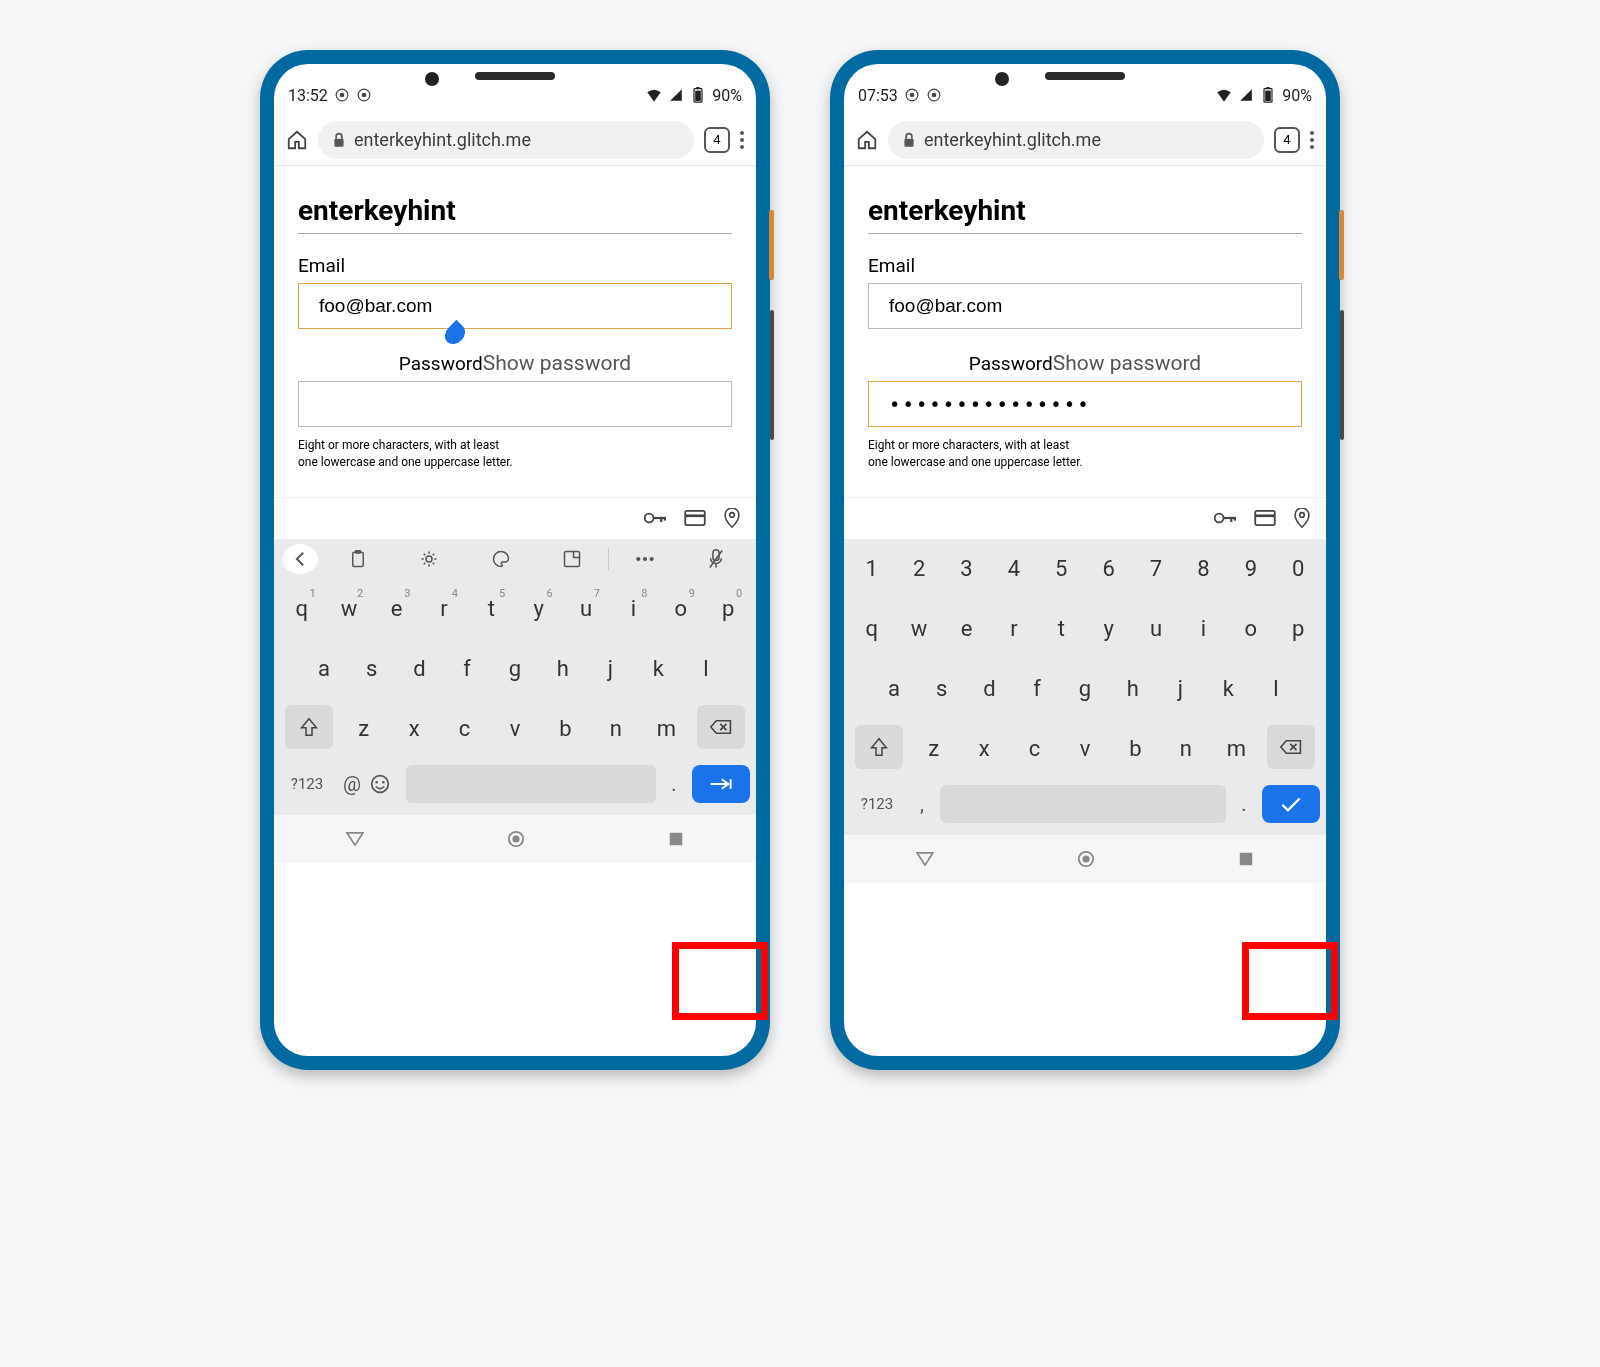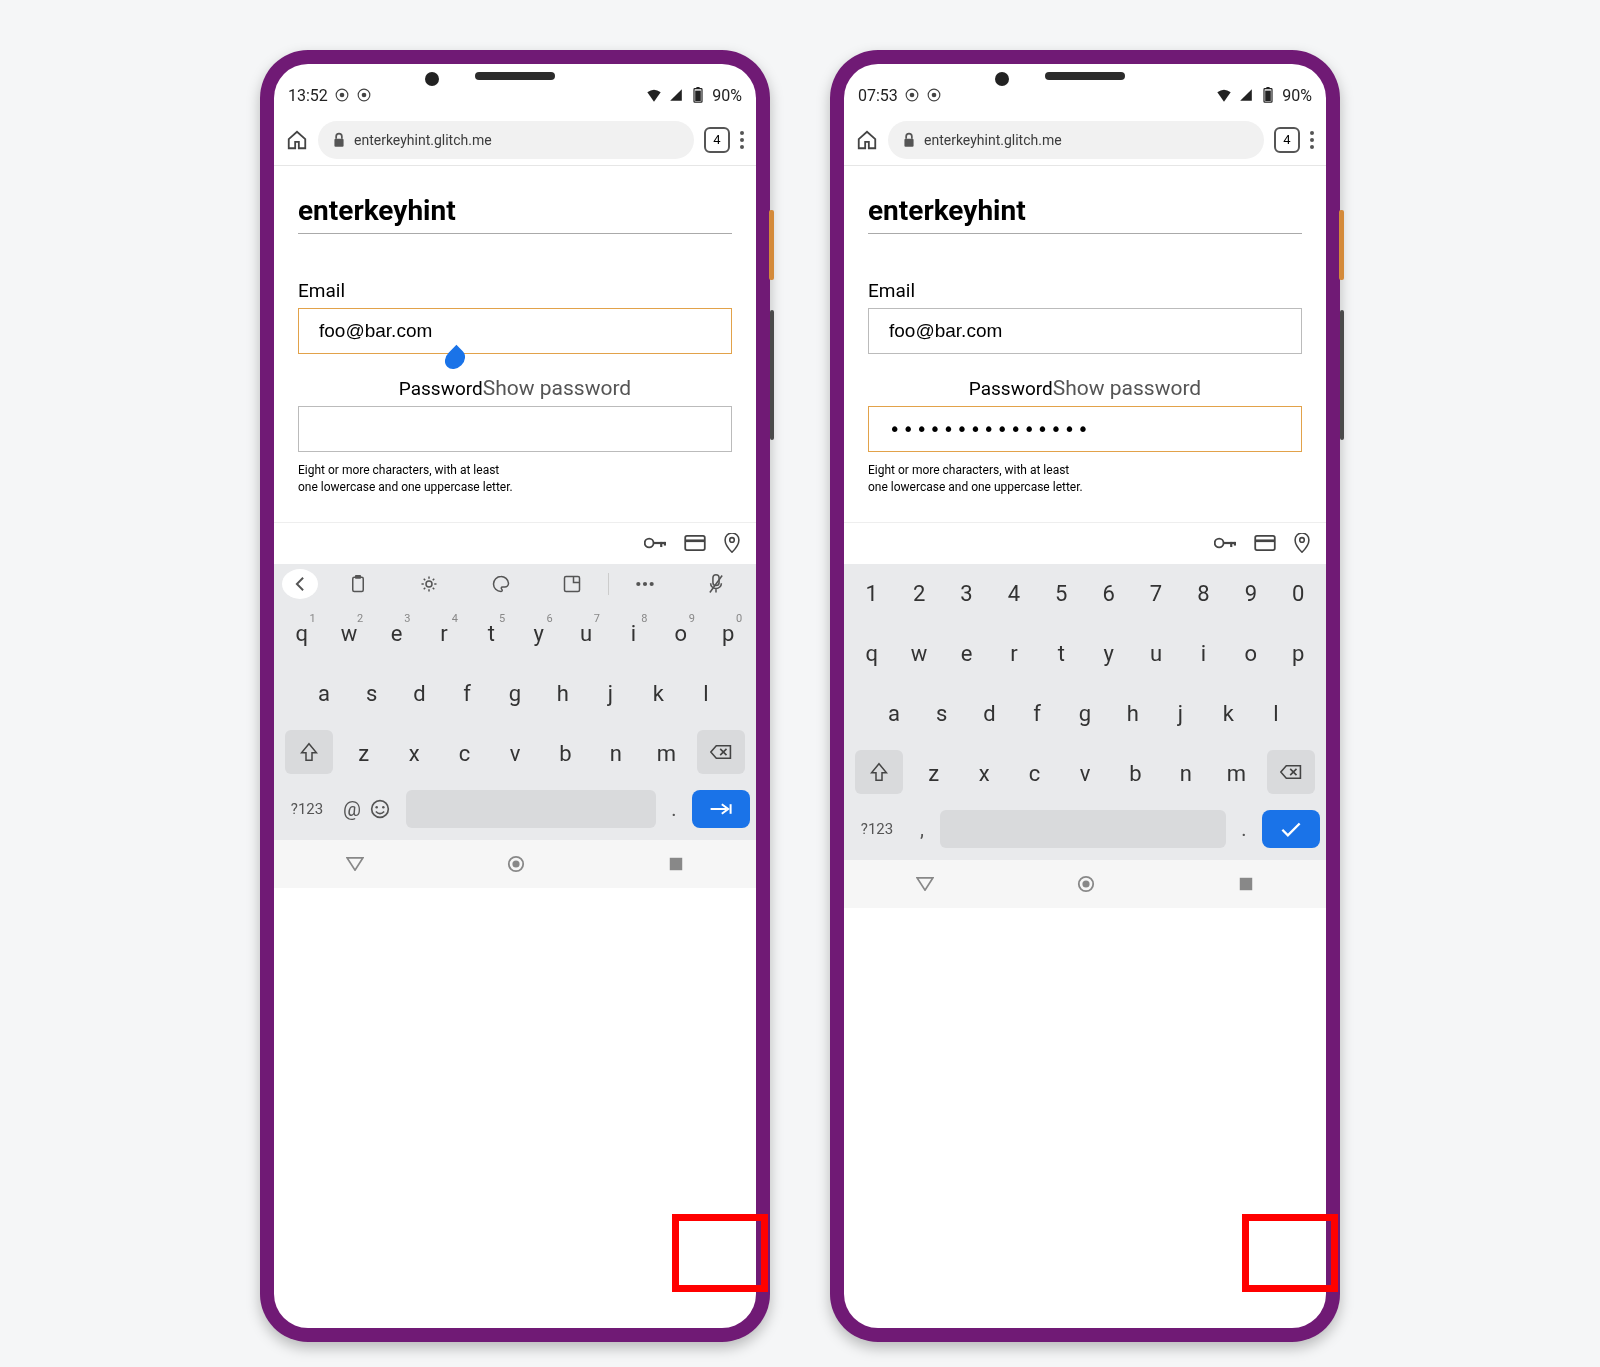--- a/index.html
+++ b/index.html
@@ -9,22 +9,22 @@
     display: flex;
     justify-content: center;
     align-items: flex-start;
     gap: 60px;
     padding: 50px 0;
     width: 1600px;
     height: 1367px;
   }
   .phone {
     width: 510px;
-    height: 1292px;
-    background: #701a75;
+    height: 1020px;
+    background: #0369a1;
     border-radius: 48px;
     position: relative;
     padding: 14px;
     box-shadow: 0 6px 14px rgba(0,0,0,0.25);
   }
   .side-button { position: absolute; right: -4px; width: 4px; background: #4a4a4a; }
   .side-orange { position: absolute; right: -4px; top: 160px; width: 5px; height: 70px; background: #d48a3a; border-radius: 2px; }
   .side-long { top: 260px; height: 130px; border-radius: 2px; }
   .earpiece {
     position: absolute; top: 22px; left: 50%; transform: translateX(-50%);
@@ -44,30 +44,30 @@
   }
   .status-left, .status-right { display: flex; align-items: center; gap: 6px; }
   .stat-icon { width: 16px; height: 16px; display: inline-flex; align-items: center; justify-content: center; }
   .chrome-bar {
     height: 52px; display: flex; align-items: center; gap: 10px; padding: 0 12px;
     border-bottom: 1px solid #e6e6e6;
   }
   .url-chip {
     flex: 1; background: #f1f1f1; border-radius: 26px; height: 38px;
     display: flex; align-items: center; padding: 0 14px; gap: 8px; color: #3c3c3c;
-    font-size: 14px;
+    font-size: 18px;
   }
   .tab-count {
     width: 26px; height: 26px; border: 2px solid #555; border-radius: 6px;
     display: flex; align-items: center; justify-content: center; font-size: 13px;
   }
   .dots-v { display: flex; flex-direction: column; gap: 3px; }
   .dots-v span { width: 4px; height: 4px; background: #555; border-radius: 50%; }
   .content { padding: 28px 24px 4px 24px; flex: 0 0 auto; background: #fff; }
-  .page-title { font-size: 28px; font-weight: 700; border-bottom: 1px solid #aaa; padding-bottom: 6px; margin-bottom: 45px; }
+  .page-title { font-size: 28px; font-weight: 700; border-bottom: 1px solid #aaa; padding-bottom: 6px; margin-bottom: 20px; }
   .field-label { font-size: 19px; margin-bottom: 6px; }
   .label-row { display: flex; justify-content: center; align-items: baseline; }
   .show-pw { font-size: 21px; color: #555; }
   .text-input {
     width: 100%; height: 46px; border: 1px solid #bbb; background: #fff;
     font-size: 19px; padding: 0 20px; outline: none;
   }
   .text-input.focused { border-color: #e2a24a; }
   .caret-handle {
     position: relative;

